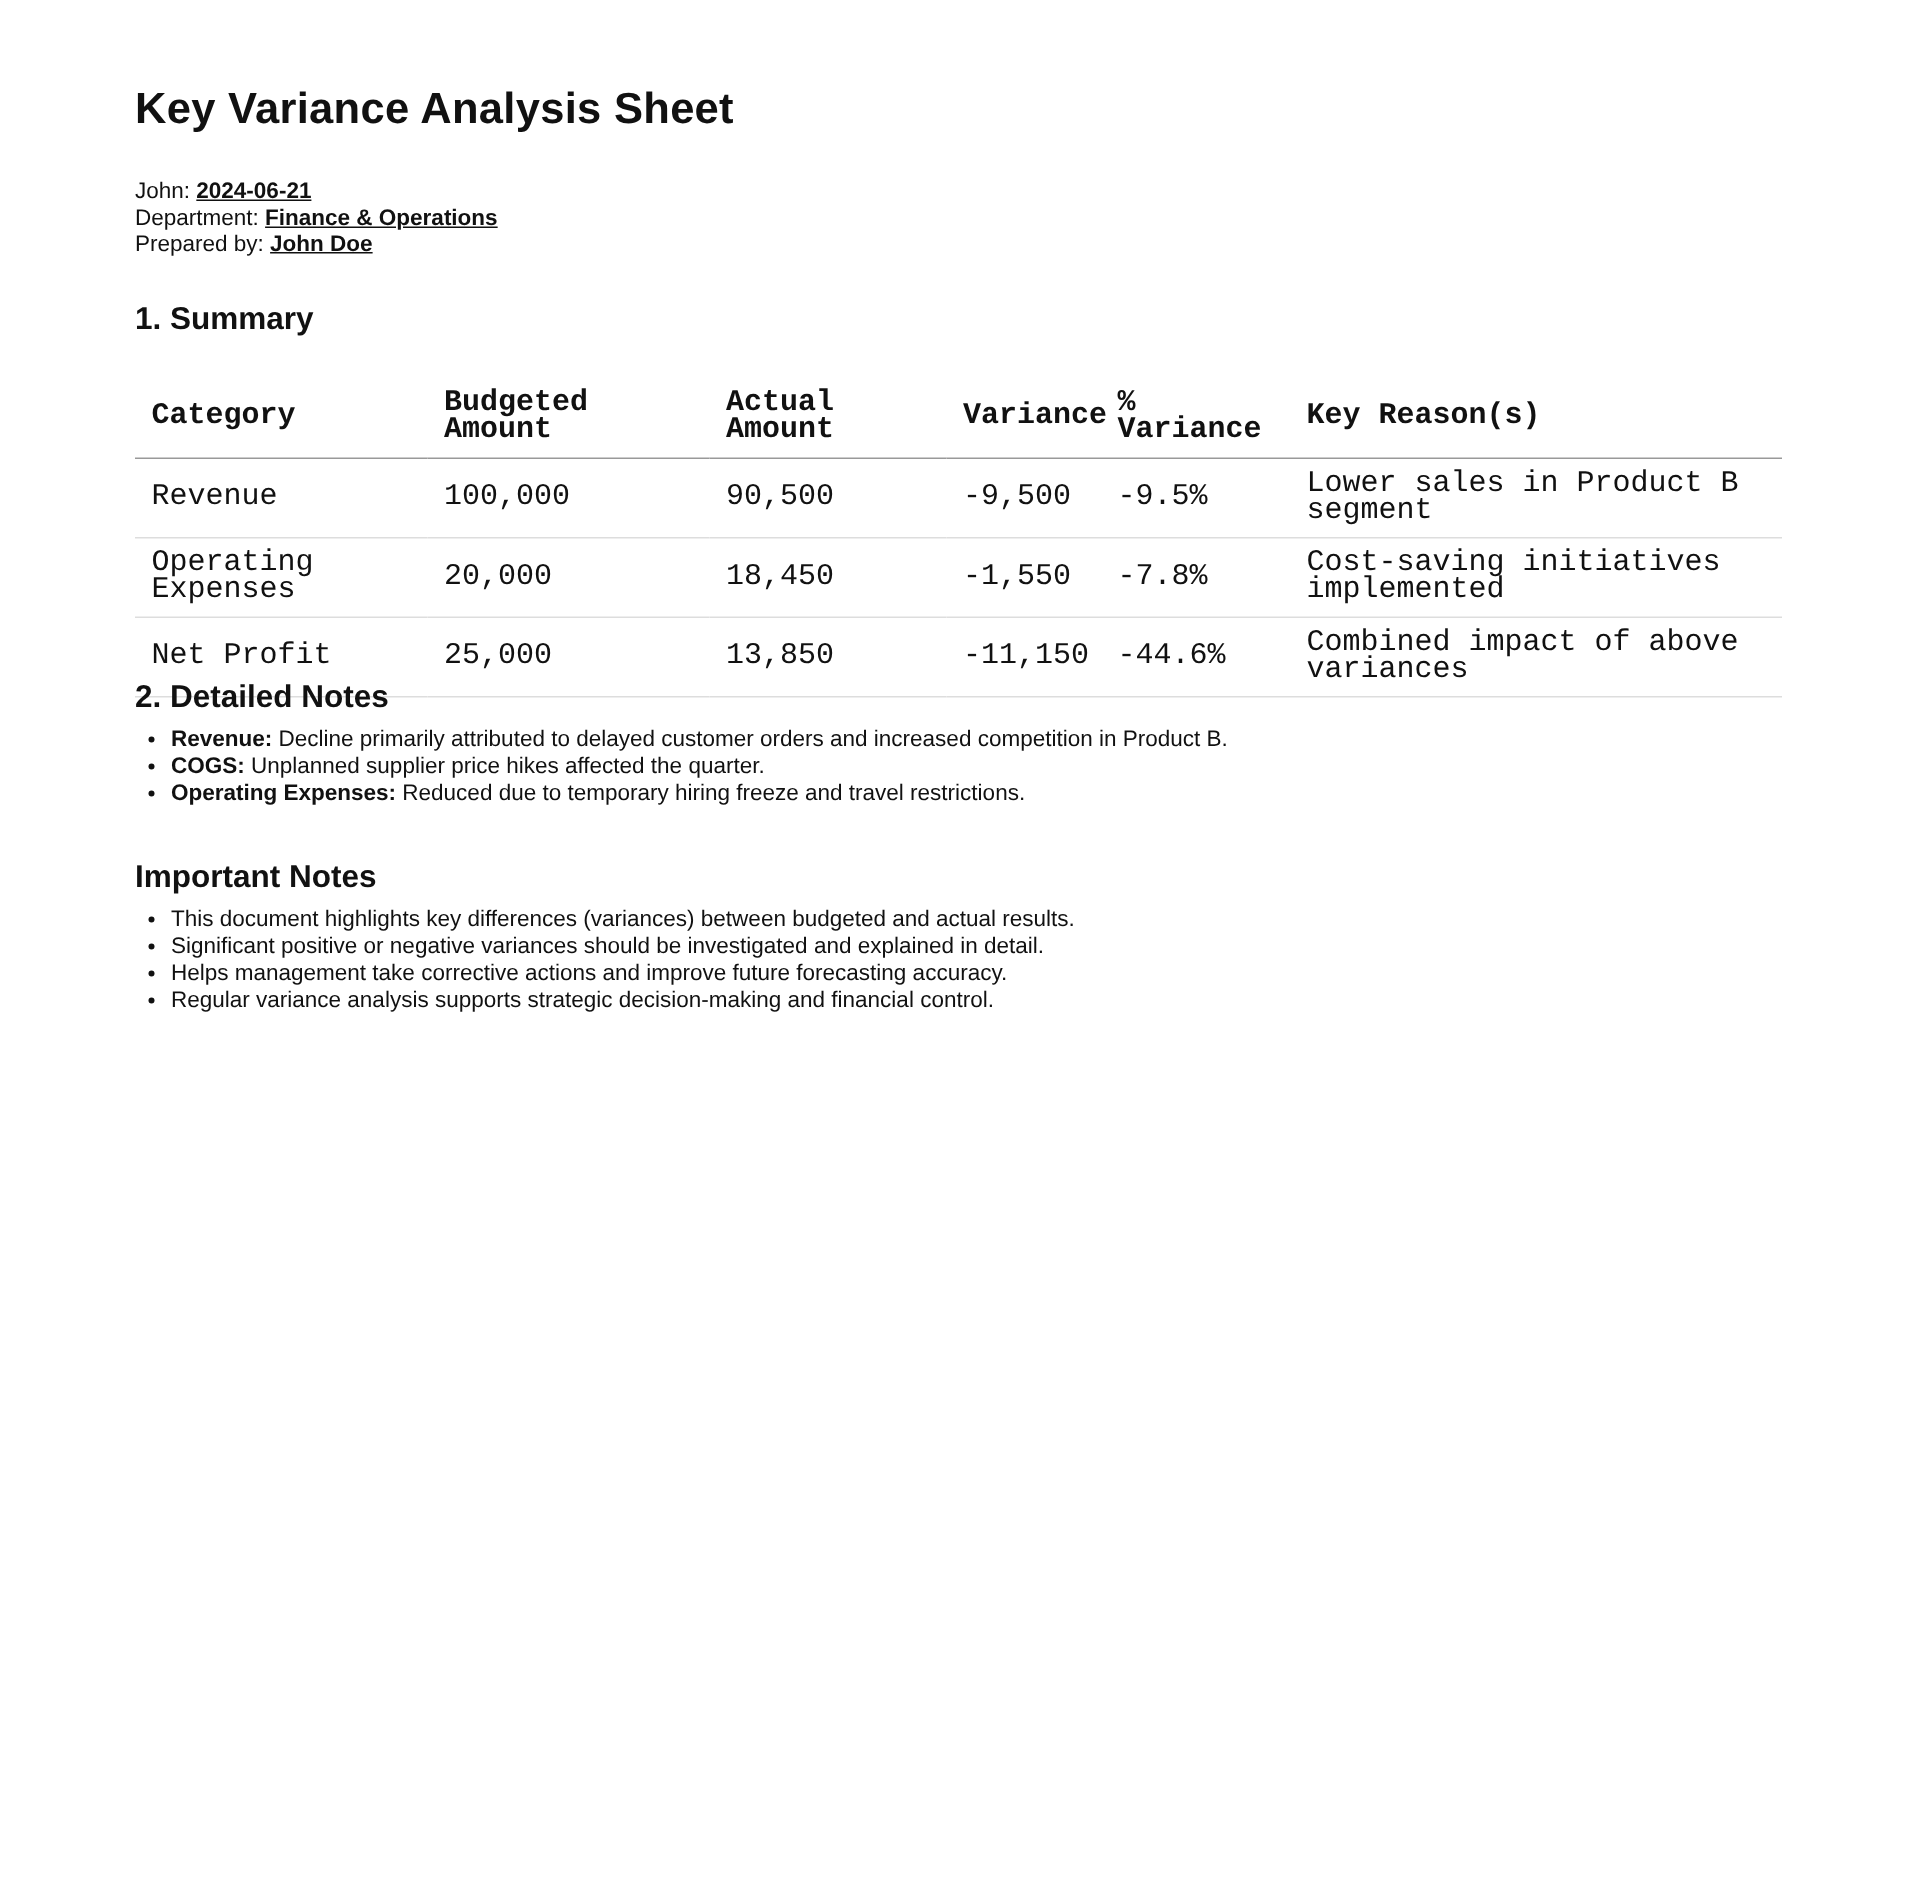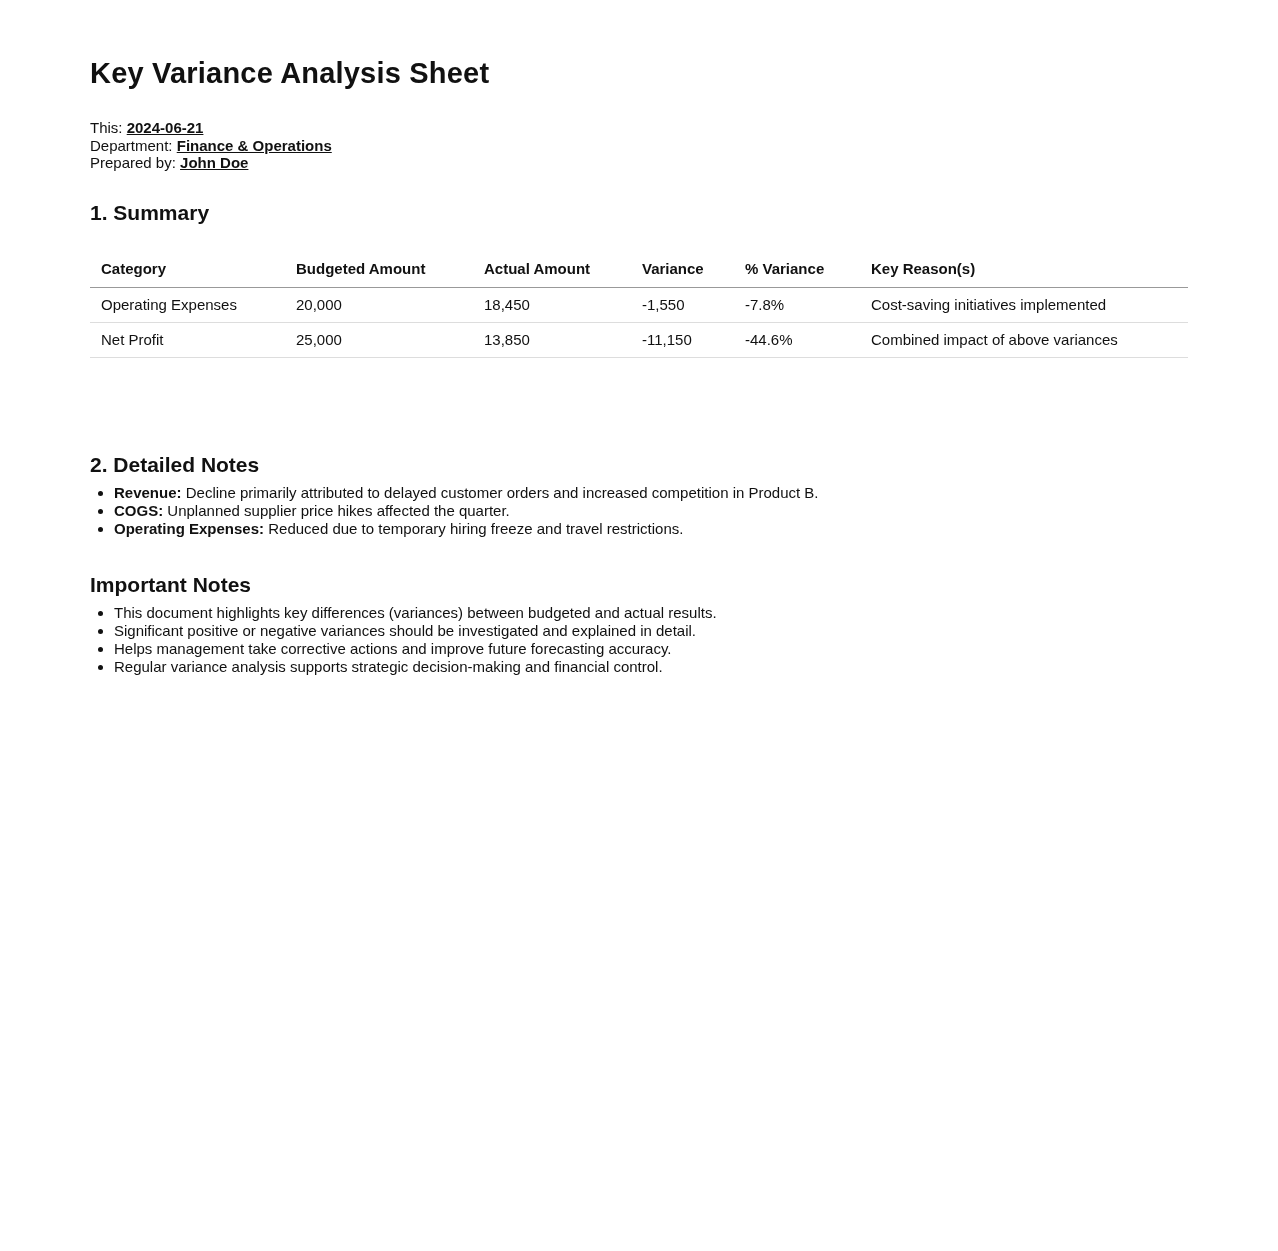--- a/index.html
+++ b/index.html
@@ -39,21 +39,22 @@
   }
   .h-summary   { top: 202px; }
   .h-detailed  { top: 454px; }
   .h-important { top: 574px; }
 
   .tbl-wrap { top: 254px; }
   table.summary {
     border-collapse: collapse;
     table-layout: fixed;
     width: 1098px;
-    font-size: 15px;
+    font-size: 20px;
+    font-family: Liberation Mono, monospace;
   }
   table.summary th {
     text-align: left;
     font-weight: bold;
     padding: 6px 11px 9px 11px;
     line-height: 18px;
     border-bottom: 1px solid #999999;
   }
   table.summary td {
     padding: 8px 11px;
@@ -75,21 +76,21 @@
 </style>
 </head>
 <body>
 
 <div>
 
   <h1 class="abs doc-title">Key Variance Analysis Sheet</h1>
 
   <div class="abs meta">
     <div>
-      <span>This:</span>
+      <span>John:</span>
       <span class="val">2024-06-21</span>
     </div>
     <div>
       <span>Department:</span>
       <span class="val">Finance &amp; Operations</span>
     </div>
     <div>
       <span>Prepared by:</span>
       <span class="val">John Doe</span>
     </div>
@@ -111,20 +112,28 @@
         <tr>
             <th>Category</th>
             <th>Budgeted Amount</th>
             <th>Actual Amount</th>
             <th>Variance</th>
             <th>% Variance</th>
             <th>Key Reason(s)</th>
           </tr>
       </thead>
       <tbody>
+          <tr>
+            <td>Revenue</td>
+            <td>100,000</td>
+            <td>90,500</td>
+            <td>-9,500</td>
+            <td>-9.5%</td>
+            <td>Lower sales in Product B segment</td>
+          </tr>
           <tr>
             <td>Operating Expenses</td>
             <td>20,000</td>
             <td>18,450</td>
             <td>-1,550</td>
             <td>-7.8%</td>
             <td>Cost-saving initiatives implemented</td>
           </tr>
           <tr>
             <td>Net Profit</td>

